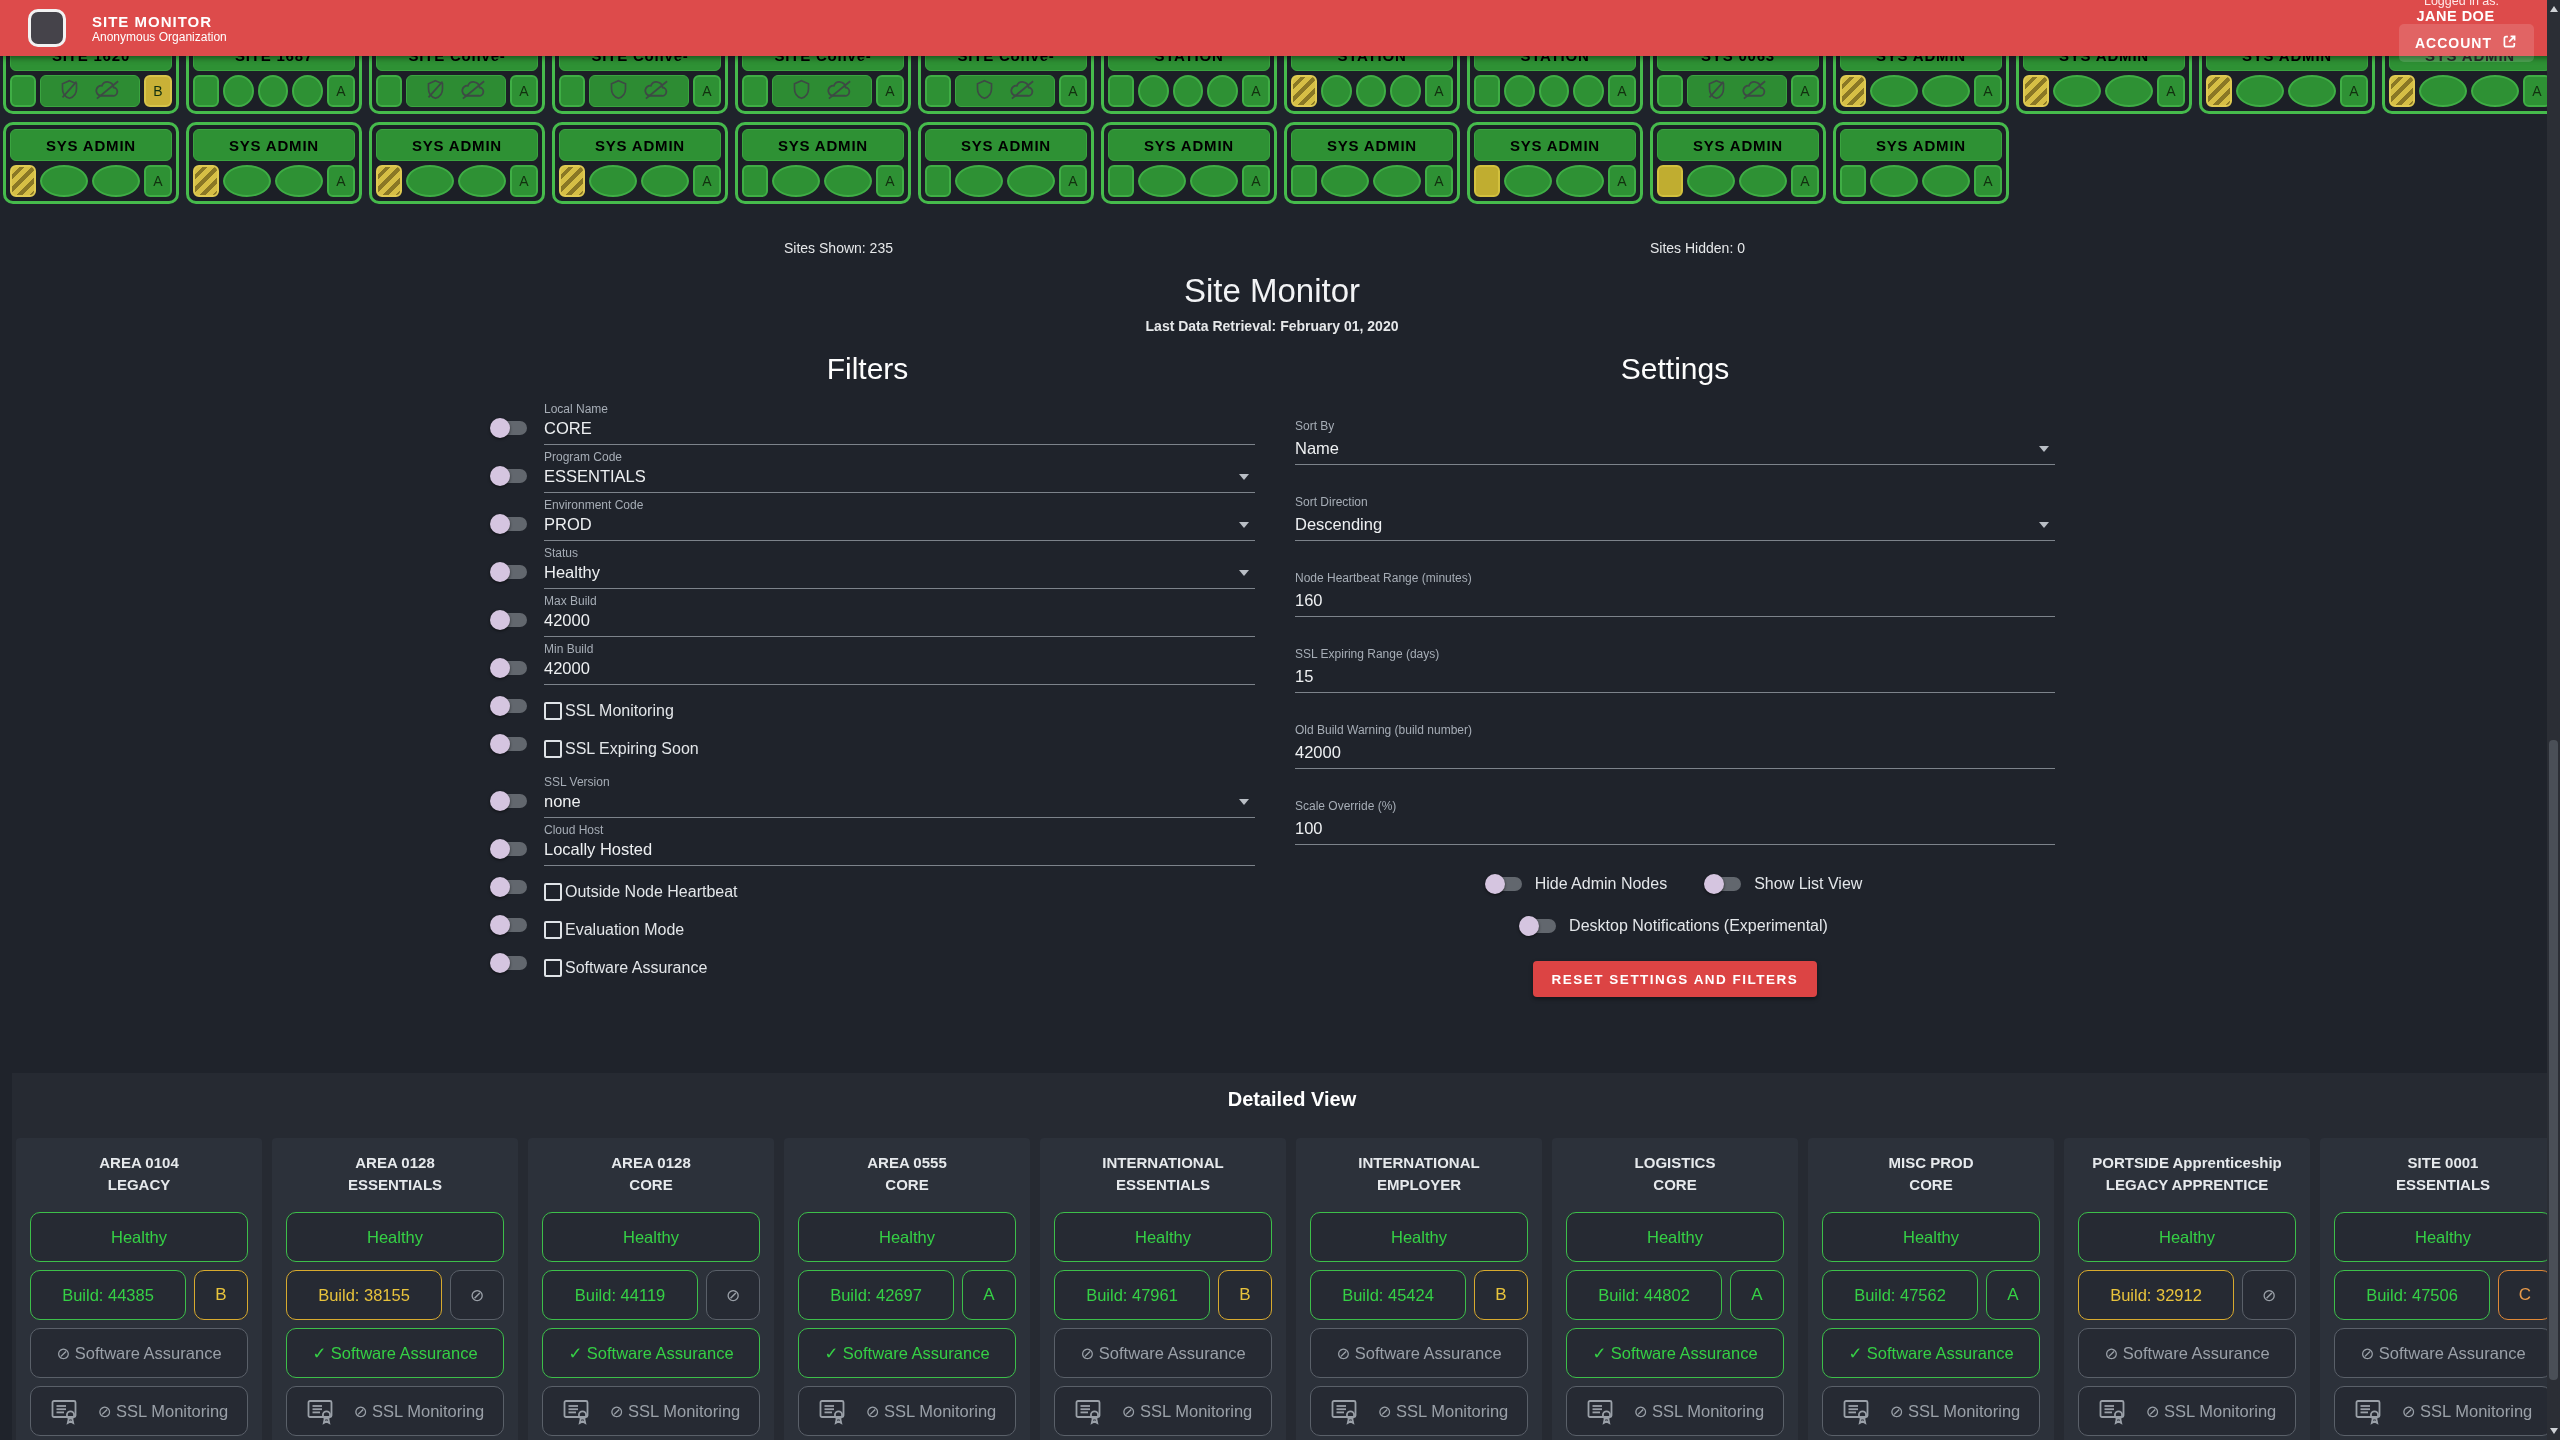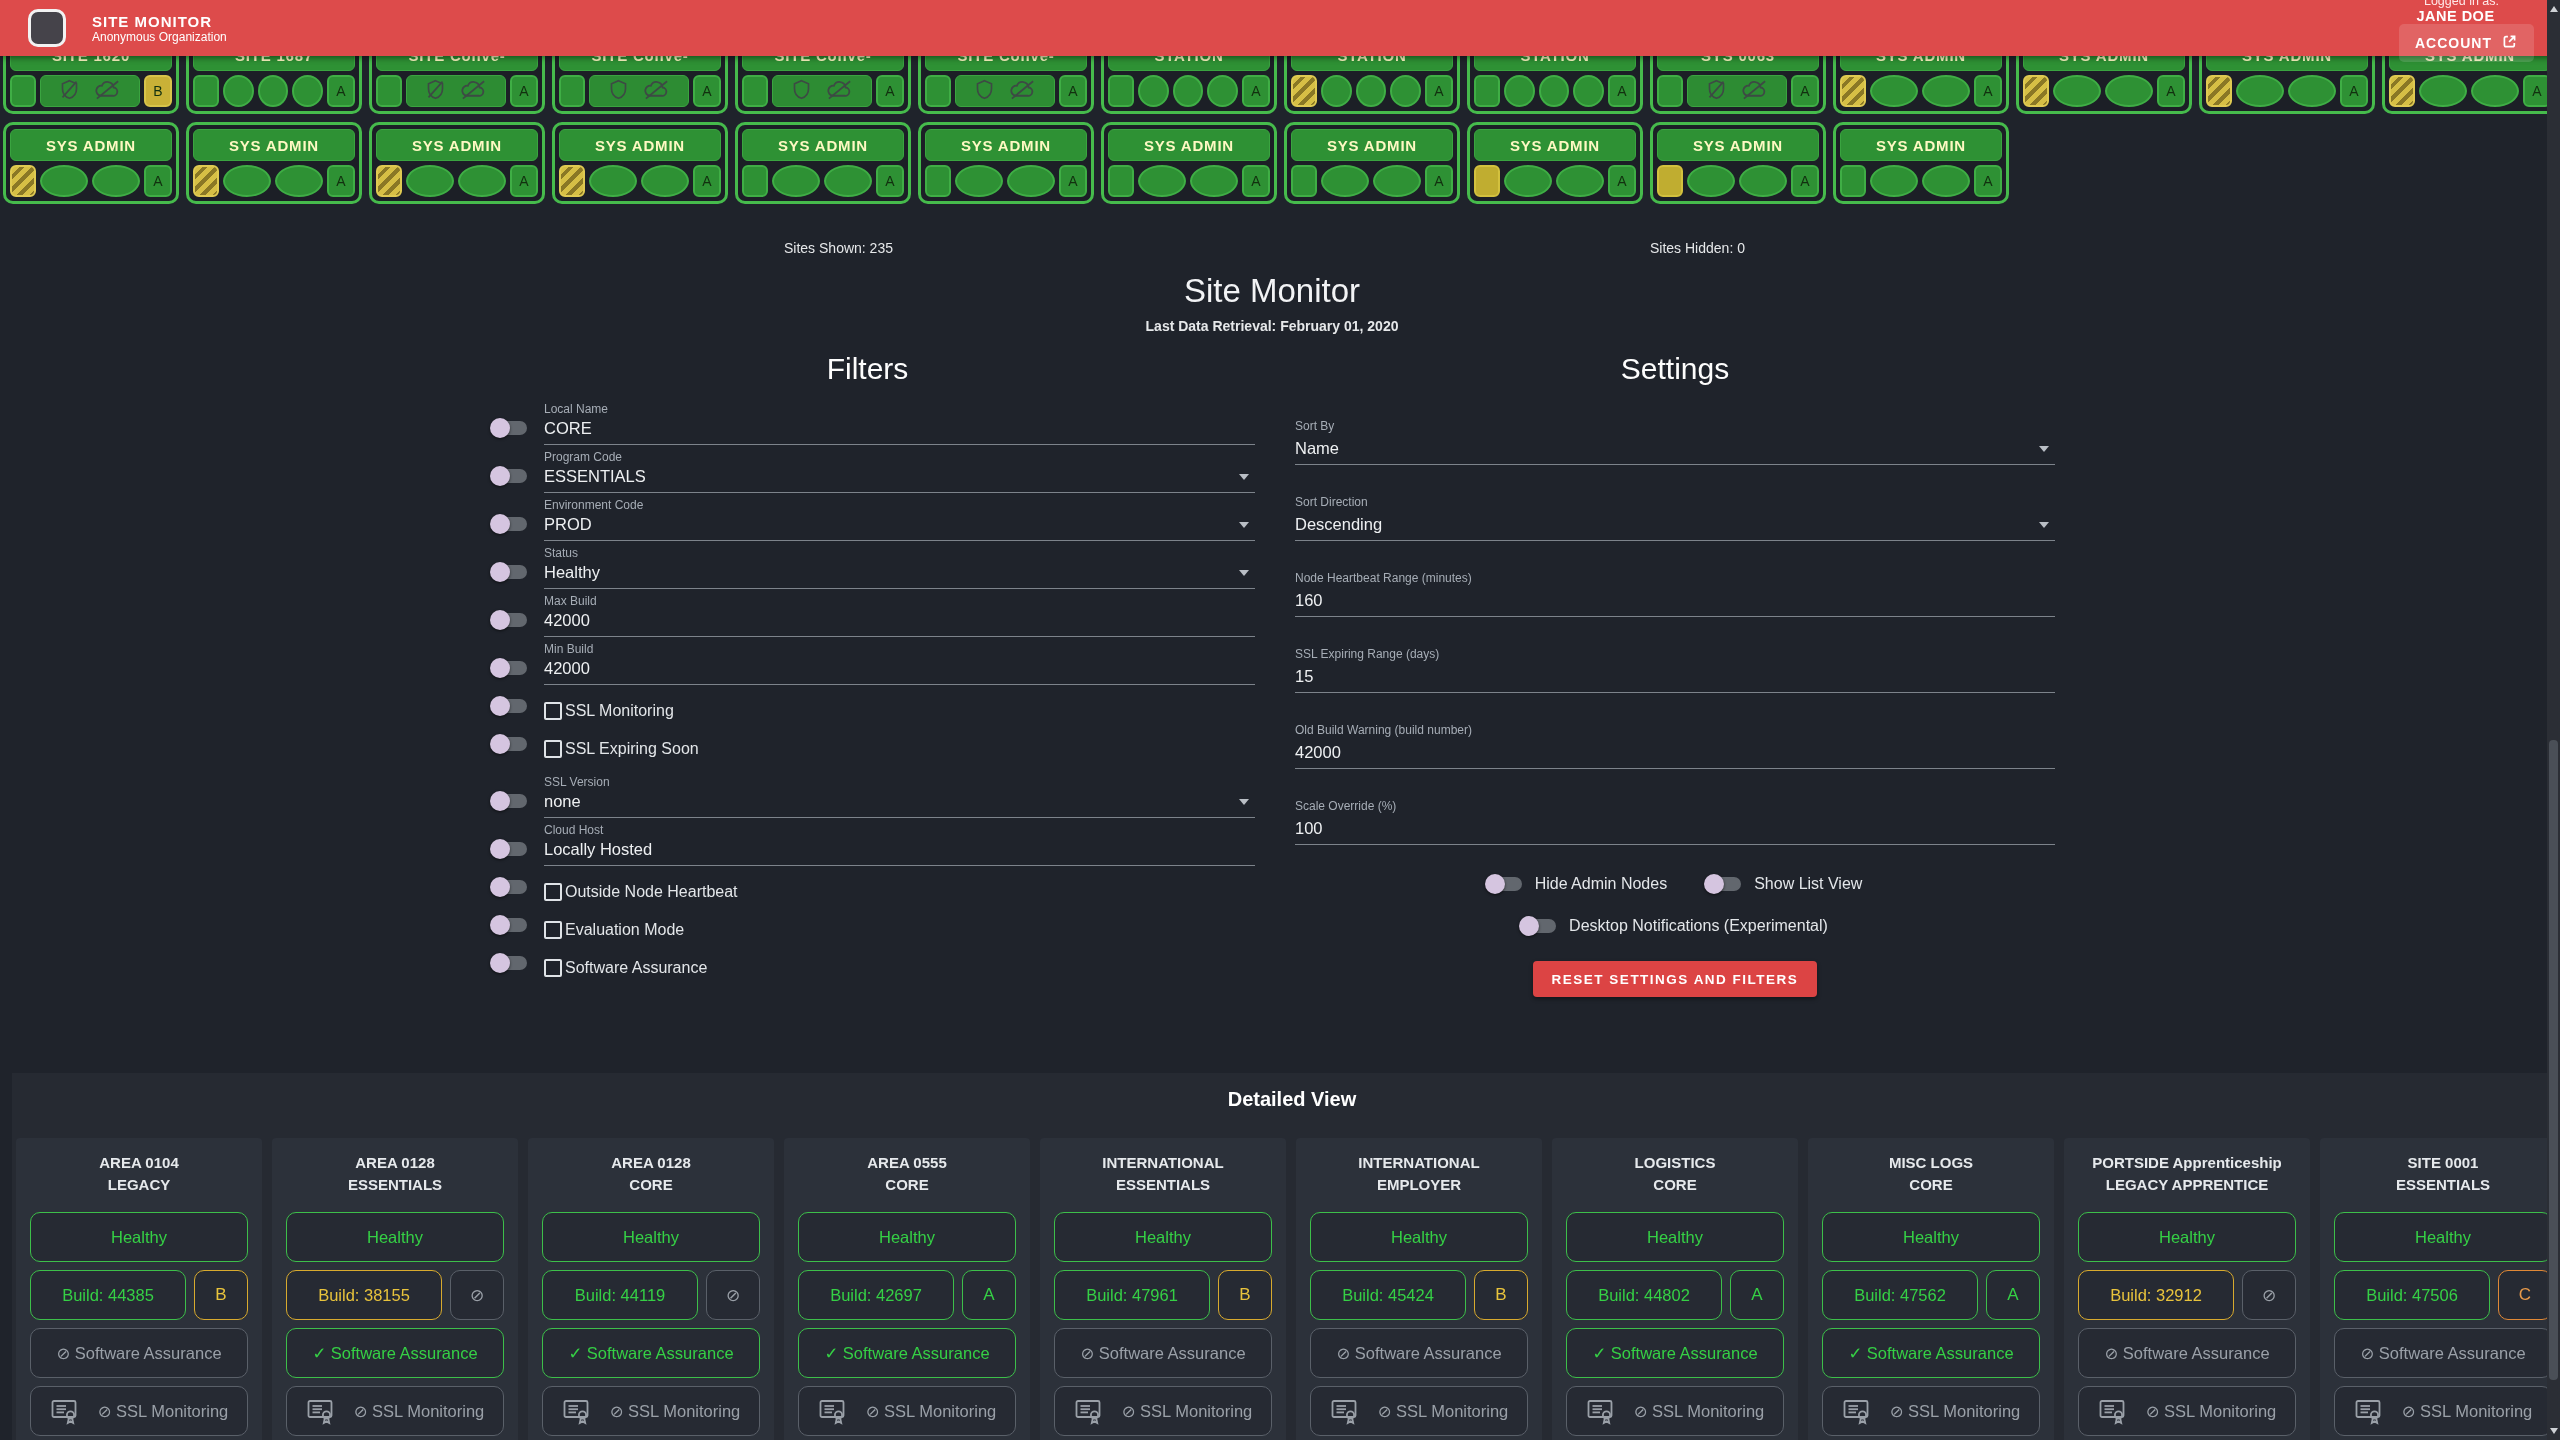--- a/index.html
+++ b/index.html
@@ -34,21 +34,21 @@
   .grid-row.r1 { top:32px; }
   .grid-row.r2 { top:122px; }
   .gcard {
     width:176px; height:82px; border:3px solid #46bb4c; border-radius:10px;
     background:#1c1f26; padding:4px; display:flex; flex-direction:column; gap:4px;
     flex:0 0 auto; cursor:pointer;
   }
   .gtitle {
     flex:0 0 32px; background:#2e9134; border:1px solid #3aa440; border-radius:6px;
     display:flex; align-items:center; justify-content:center;
-    color:#fef9c3; font-weight:bold; font-size:15px; letter-spacing:.8px; white-space:nowrap; overflow:hidden;
+    color:#000000; font-weight:bold; font-size:15px; letter-spacing:.8px; white-space:nowrap; overflow:hidden;
   }
   .gchips { flex:1; display:flex; gap:4px; align-items:stretch; }
   .chip-sq { width:26px; border-radius:6px; background:#2e9134; border:2px solid #3fae45; flex:0 0 auto; }
   .chip-sq.hatch { background:repeating-linear-gradient(135deg,#d6bf45 0 5px,#8a7825 5px 9px); border-color:#dfca52; }
   .chip-sq.yellow { background:#c0ad30; border-color:#d3c13e; }
   .chip-oval { flex:1; border-radius:50%; background:#2e9134; border:2px solid #3fae45; }
   .chip-icons {
     flex:1; border-radius:6px; background:#2d8c33; border:1px solid #3aa440;
     display:flex; align-items:center; justify-content:center; gap:14px;
   }
@@ -811,21 +811,21 @@
                 <line x1="6.5" y1="14.4" x2="14" y2="14.4"></line>
                 <circle cx="20.5" cy="17" r="3.6"></circle>
                 <path d="M18.8 20.2 L17.8 25 l2.7-1.6 2.7 1.6 -1-4.8"></path>
               </svg>
             </span>
             <span>⊘ SSL Monitoring</span>
           </div>
         </div>
         <div class="dcard">
           <div class="dtitle">
-            <div>MISC LOGS</div>
+            <div>MISC PROD</div>
             <div>CORE</div>
           </div>
           <div class="pill t-green">Healthy</div>
           <div class="drow">
             <div class="pill build t-green">Build: 47562</div>
             <div class="pill badge t-green">A</div>
           </div>
           <div class="pill t-green">✓ Software Assurance</div>
           <div class="pill ssl t-gray">
             <span class="icon">

